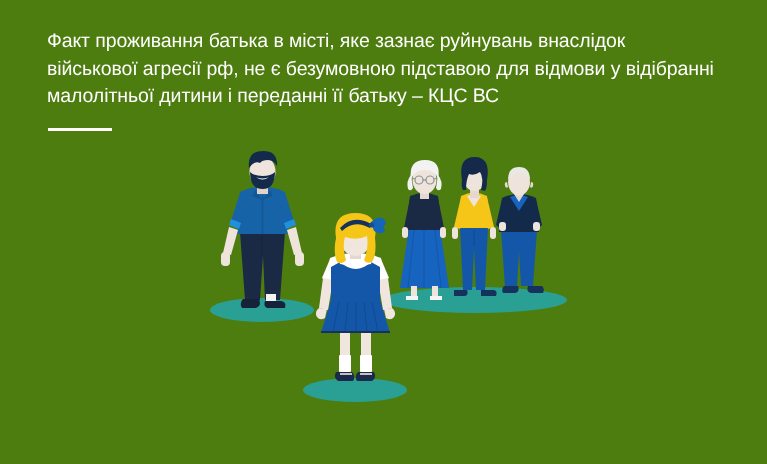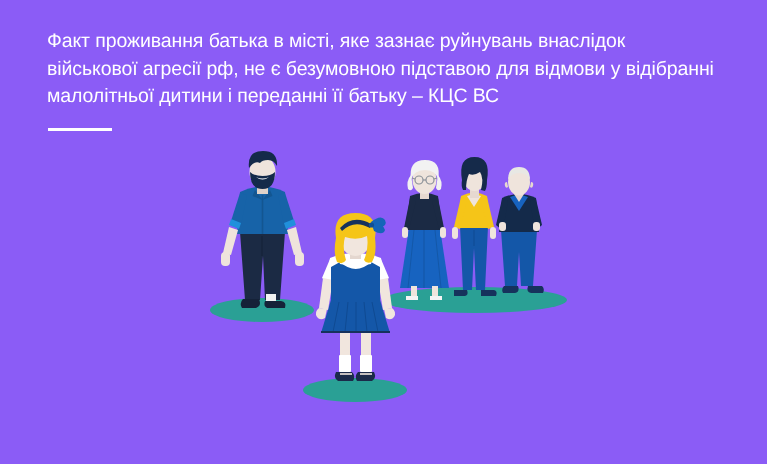--- a/index.html
+++ b/index.html
@@ -9,21 +9,21 @@
   body {
     width: 767px;
     height: 464px;
     overflow: hidden;
     font-family: "Liberation Sans", sans-serif;
   }
   #poster {
     position: relative;
     width: 767px;
     height: 464px;
-    background: #8b5cf6;
+    background: #4d7c0f;
     overflow: hidden;
   }
   #headline {
     position: absolute;
     left: 47px;
     top: 28px;
     width: 672px;
     color: #ffffff;
     font-family: "Liberation Sans", sans-serif;
     font-size: 19.5px;

